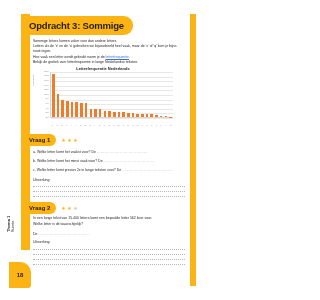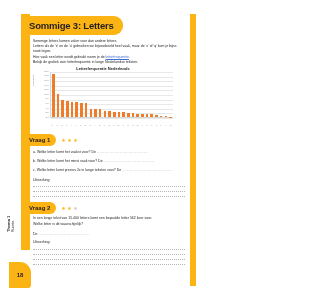--- a/index.html
+++ b/index.html
@@ -236,21 +236,21 @@
 </style>
 </head>
 <body>
 
 <div class="page">
 
   <div class="spine-left"></div>
   <div class="spine-right"></div>
 
   <div class="title-pill">
-    <span>Sommige 3: Letters</span>
+    <span>Opdracht 3: Sommige</span>
   </div>
 
   <div class="intro">
     <p>Sommige letters komen vaker voor dan andere letters.</p>
     <p><span>Letters als de 'e' en de 'a' gebruiken we bijvoorbeeld heel vaak, maar de 'x' of 'q' kom je bijna nooit tegen.</span></p>
     <p><span>Hoe vaak een letter wordt gebruikt noem je de </span><span class="lnk">letterfrequentie</span><span>.</span></p>
     <p>Bekijk de grafiek over letterfrequentie in lange Nederlandse teksten.</p>
   </div>
 
   <div class="chart-wrap">

